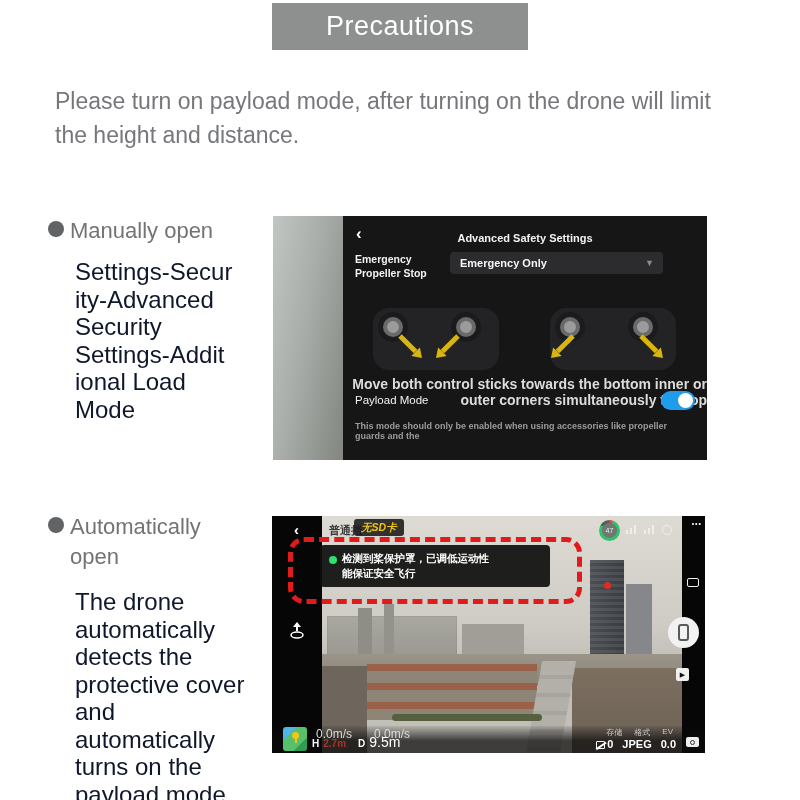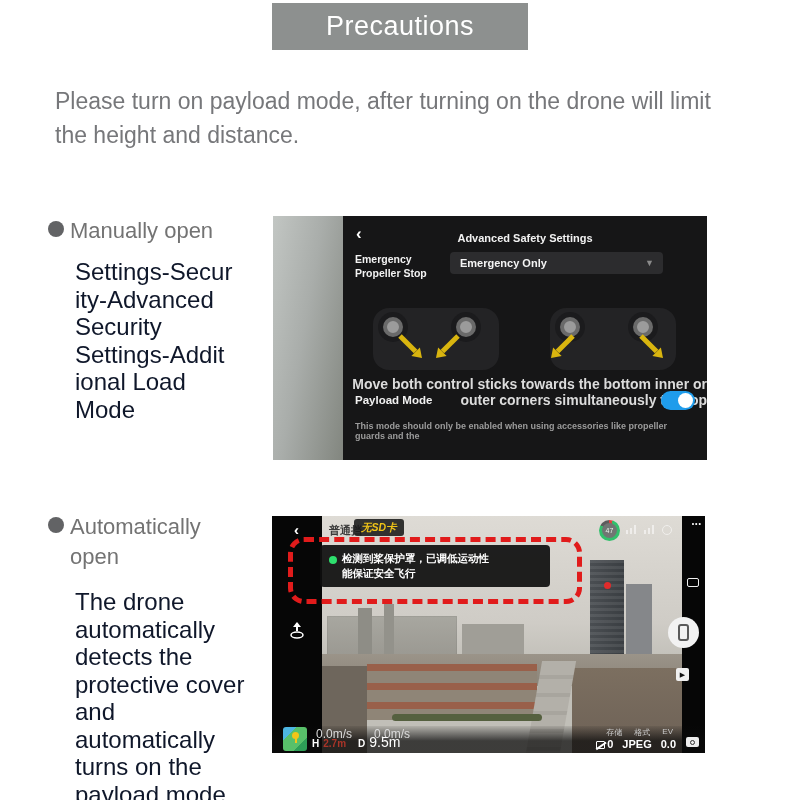--- a/index.html
+++ b/index.html
@@ -37,21 +37,21 @@
   .dropdown .caret { margin-right:9px; color:#8a8a8a; font-size:9px; }
   .joy { position:absolute; top:92px; width:126px; height:62px; border-radius:16px; background:#232325; }
   .jl { left:30px; } .jr { left:207px; }
   .stick { position:absolute; top:9px; width:20px; height:20px; border-radius:50%;
     background:#9b9b9b; border:4px solid #6a6a6a; box-shadow:0 0 0 5px #1b1b1d; }
   .st-l { left:10px; } .st-r { left:83px; }
   .arrow { position:absolute; width:30px; height:30px; }
   .flip { transform:scaleX(-1); }
   .caption1 { position:absolute; left:0; top:160px; width:100%; text-align:right;
     color:#dcdcdc; font-size:14px; font-weight:bold; }
-  .paylabel { position:absolute; left:12px; top:178px; color:#f2f2f2; font-size:11.5px; font-weight:bold; }
+  .paylabel { position:absolute; left:12px; top:178px; color:#f2f2f2; font-size:11.5px; font-weight:normal; }
   .toggle { position:absolute; right:12px; top:175px; width:34px; height:19px;
     border-radius:10px; background:#1f9ceb; }
   .knob { position:absolute; right:2px; top:2px; width:15px; height:15px; border-radius:50%; background:#fff; }
   .footnote { position:absolute; left:12px; top:205px; width:340px;
     color:#9b9b9b; font-size:9px; font-weight:bold; }
 
   
   .shot2 { position:absolute; left:272px; top:516px; width:433px; height:237px; background:#c9c8c2; }
   .scene { position:absolute; inset:0; z-index:0; overflow:hidden;
     background:linear-gradient(180deg,#dedbd5 0%,#cfccc6 45%,#c1bfb8 62%); }

